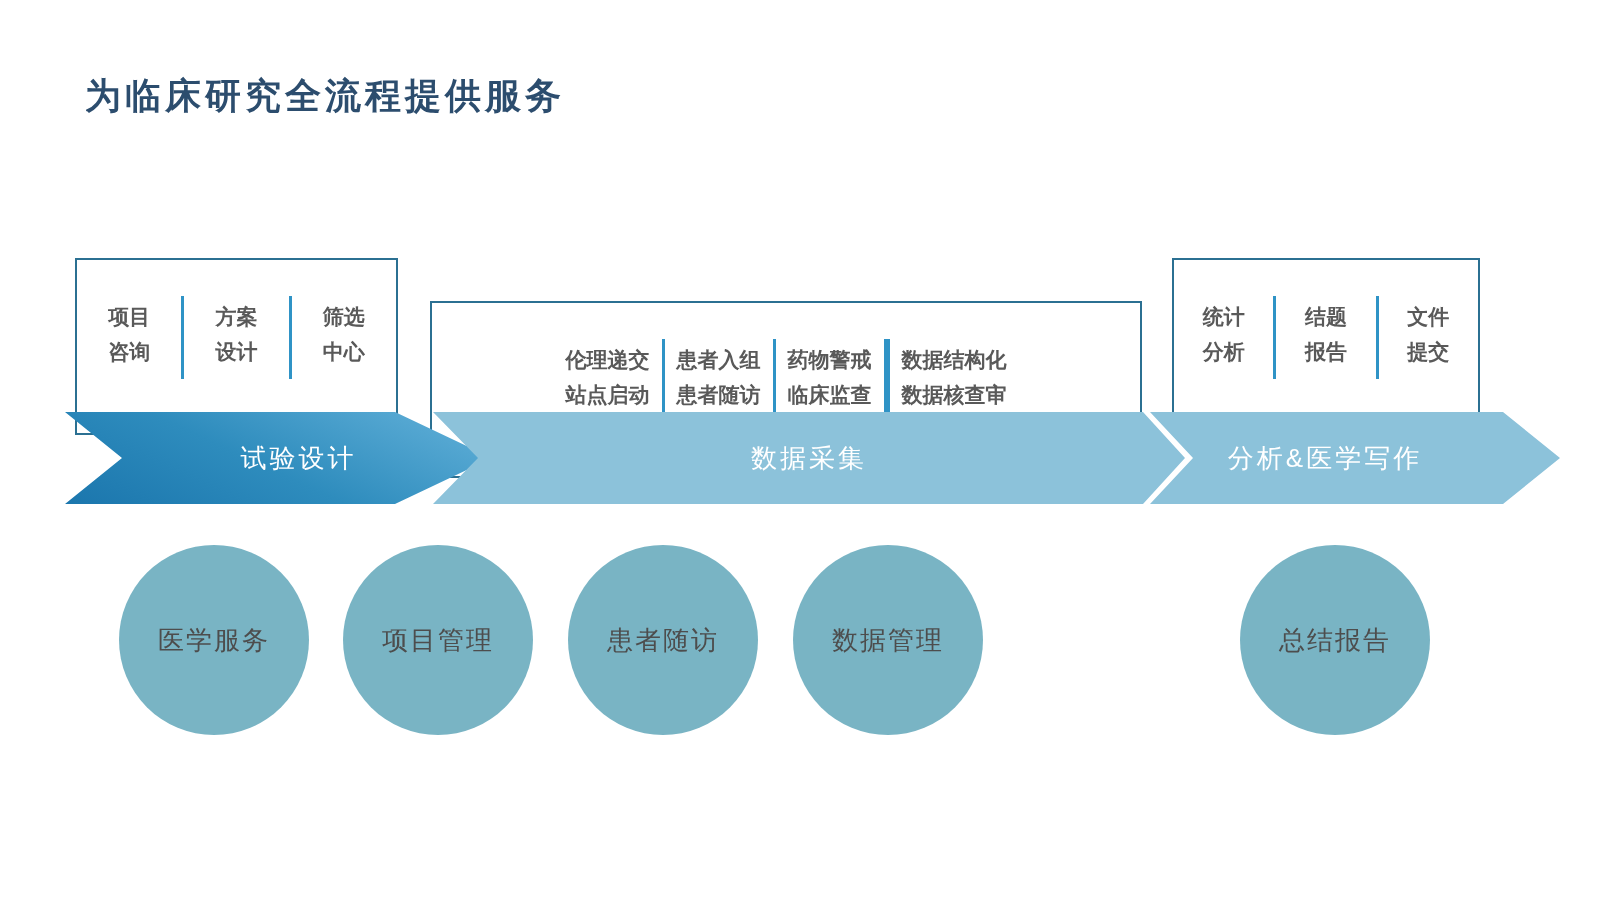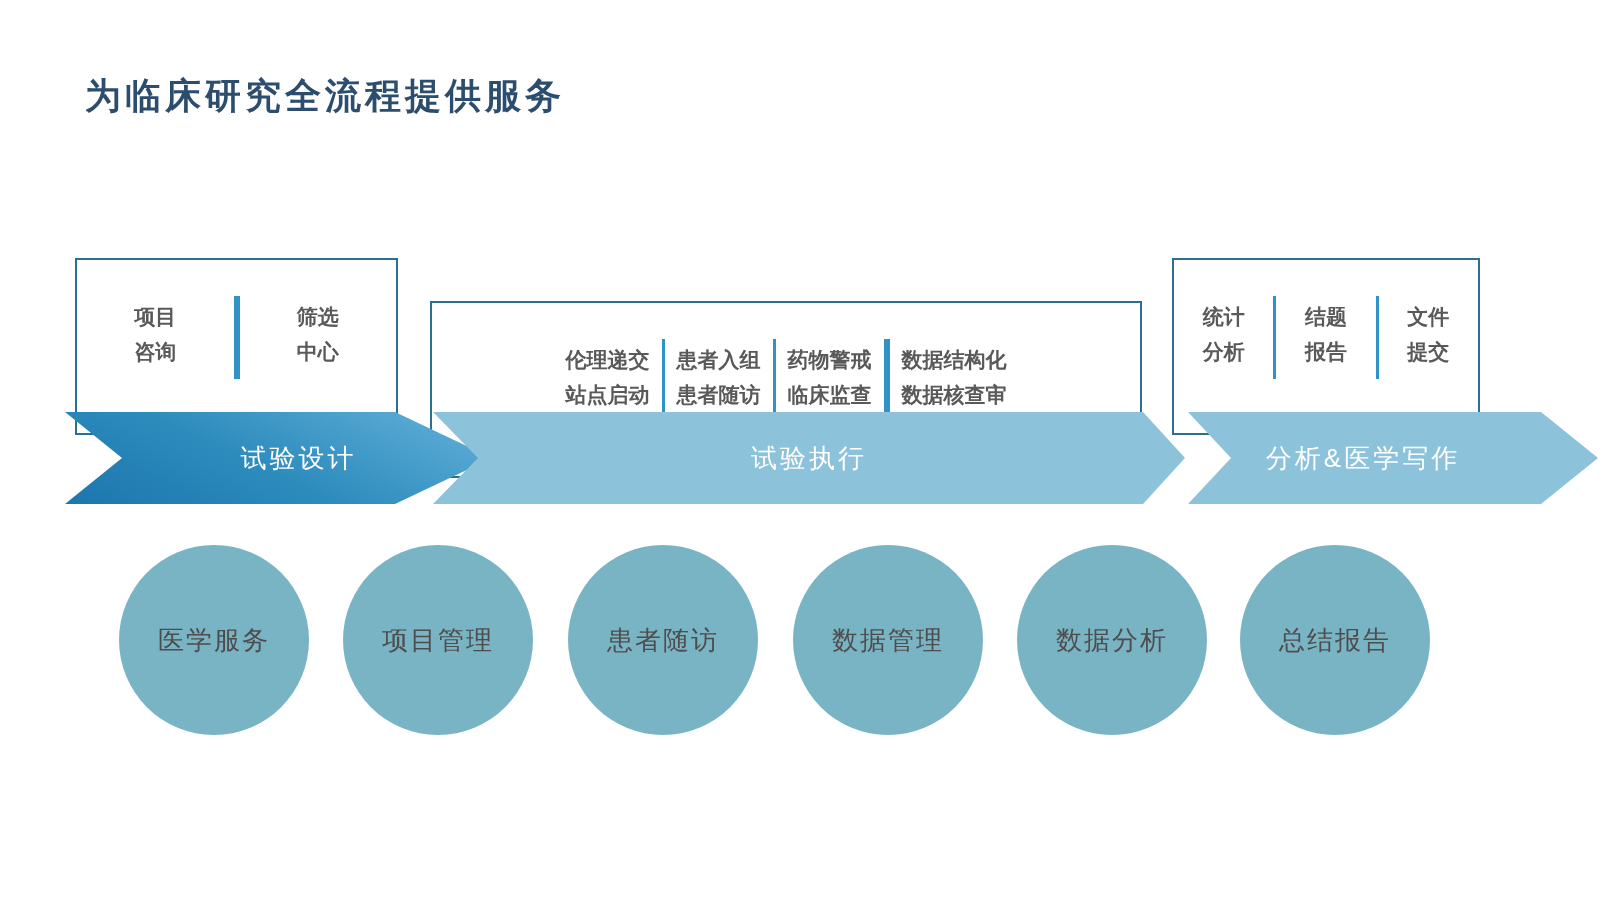--- a/index.html
+++ b/index.html
@@ -78,21 +78,21 @@
     background: linear-gradient(205deg, var(--banner-grad-top, #64b2da) 0%, #2e8cbd 55%, var(--banner-grad-bottom, #1b76ad) 100%);
     clip-path: polygon(0 0, 330px 0, 100% 50%, 330px 100%, 0 100%, 57px 50%);
     padding-left: 40px;
   }
   #banner-exec {
     left: 433px; width: 752px;
     background: var(--banner-light, #8cc2da);
     clip-path: polygon(0 0, 710px 0, 100% 50%, 710px 100%, 0 100%, 45px 50%);
   }
   #banner-analysis {
-    left: 1188px; width: 410px;
+    left: 1150px; width: 410px;
     background: var(--banner-light, #8cc2da);
     clip-path: polygon(0 0, 353px 0, 100% 50%, 353px 100%, 0 100%, 43px 50%);
     padding-right: 60px;
     box-sizing: border-box;
   }
 
   
   .circle {
     position: absolute;
     top: 545px;
@@ -119,20 +119,22 @@
 <body>
 
 <div class="slide">
 
   <div class="title">为临床研究全流程提供服务</div>
 
   <div class="stage-box" id="box-design">
     <div class="box-item">项目
 咨询</div>
     <div class="v-divider"></div>
+    <div class="box-item">方案
+设计</div>
     <div class="v-divider"></div>
     <div class="box-item">筛选
 中心</div>
   </div>
 
   <div class="stage-box" id="box-exec">
     <div class="box-item">伦理递交
 站点启动</div>
     <div class="v-divider"></div>
     <div class="box-item">患者入组
@@ -155,38 +157,35 @@
 报告</div>
     <div class="v-divider"></div>
     <div class="box-item">文件
 提交</div>
   </div>
 
   <div class="banner" id="banner-design">
     <span>试验设计</span>
   </div>
   <div class="banner" id="banner-exec">
-    <span>试验执行</span>
+    <span>数据采集</span>
   </div>
   <div class="banner" id="banner-analysis">
     <span>分析&amp;医学写作</span>
   </div>
 
   <div class="circle" id="circle-0">
     <span>医学服务</span>
   </div>
   <div class="circle" id="circle-1">
     <span>项目管理</span>
   </div>
   <div class="circle" id="circle-2">
     <span>患者随访</span>
   </div>
   <div class="circle" id="circle-3">
     <span>数据管理</span>
   </div>
-  <div class="circle" id="circle-4">
-    <span>数据分析</span>
-  </div>
   <div class="circle" id="circle-5">
     <span>总结报告</span>
   </div>
 
 </div>
 
 </body></html>

